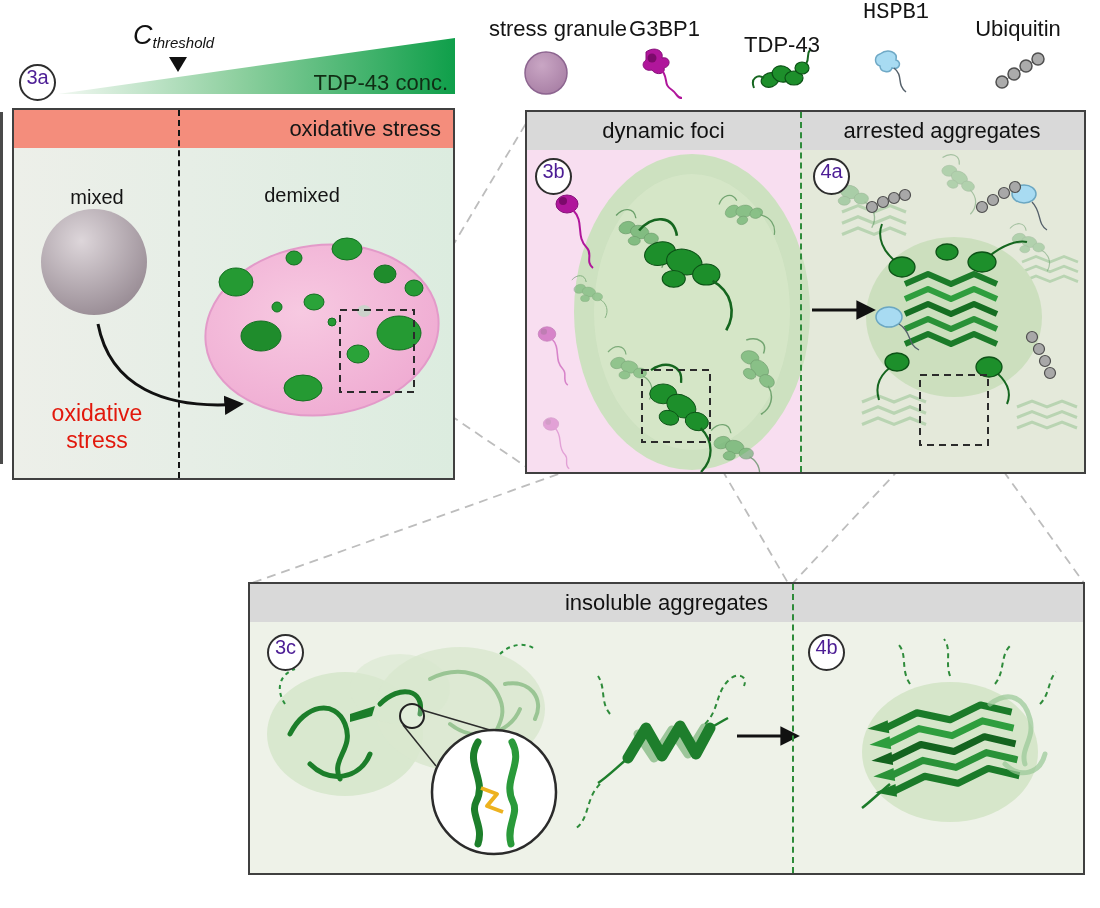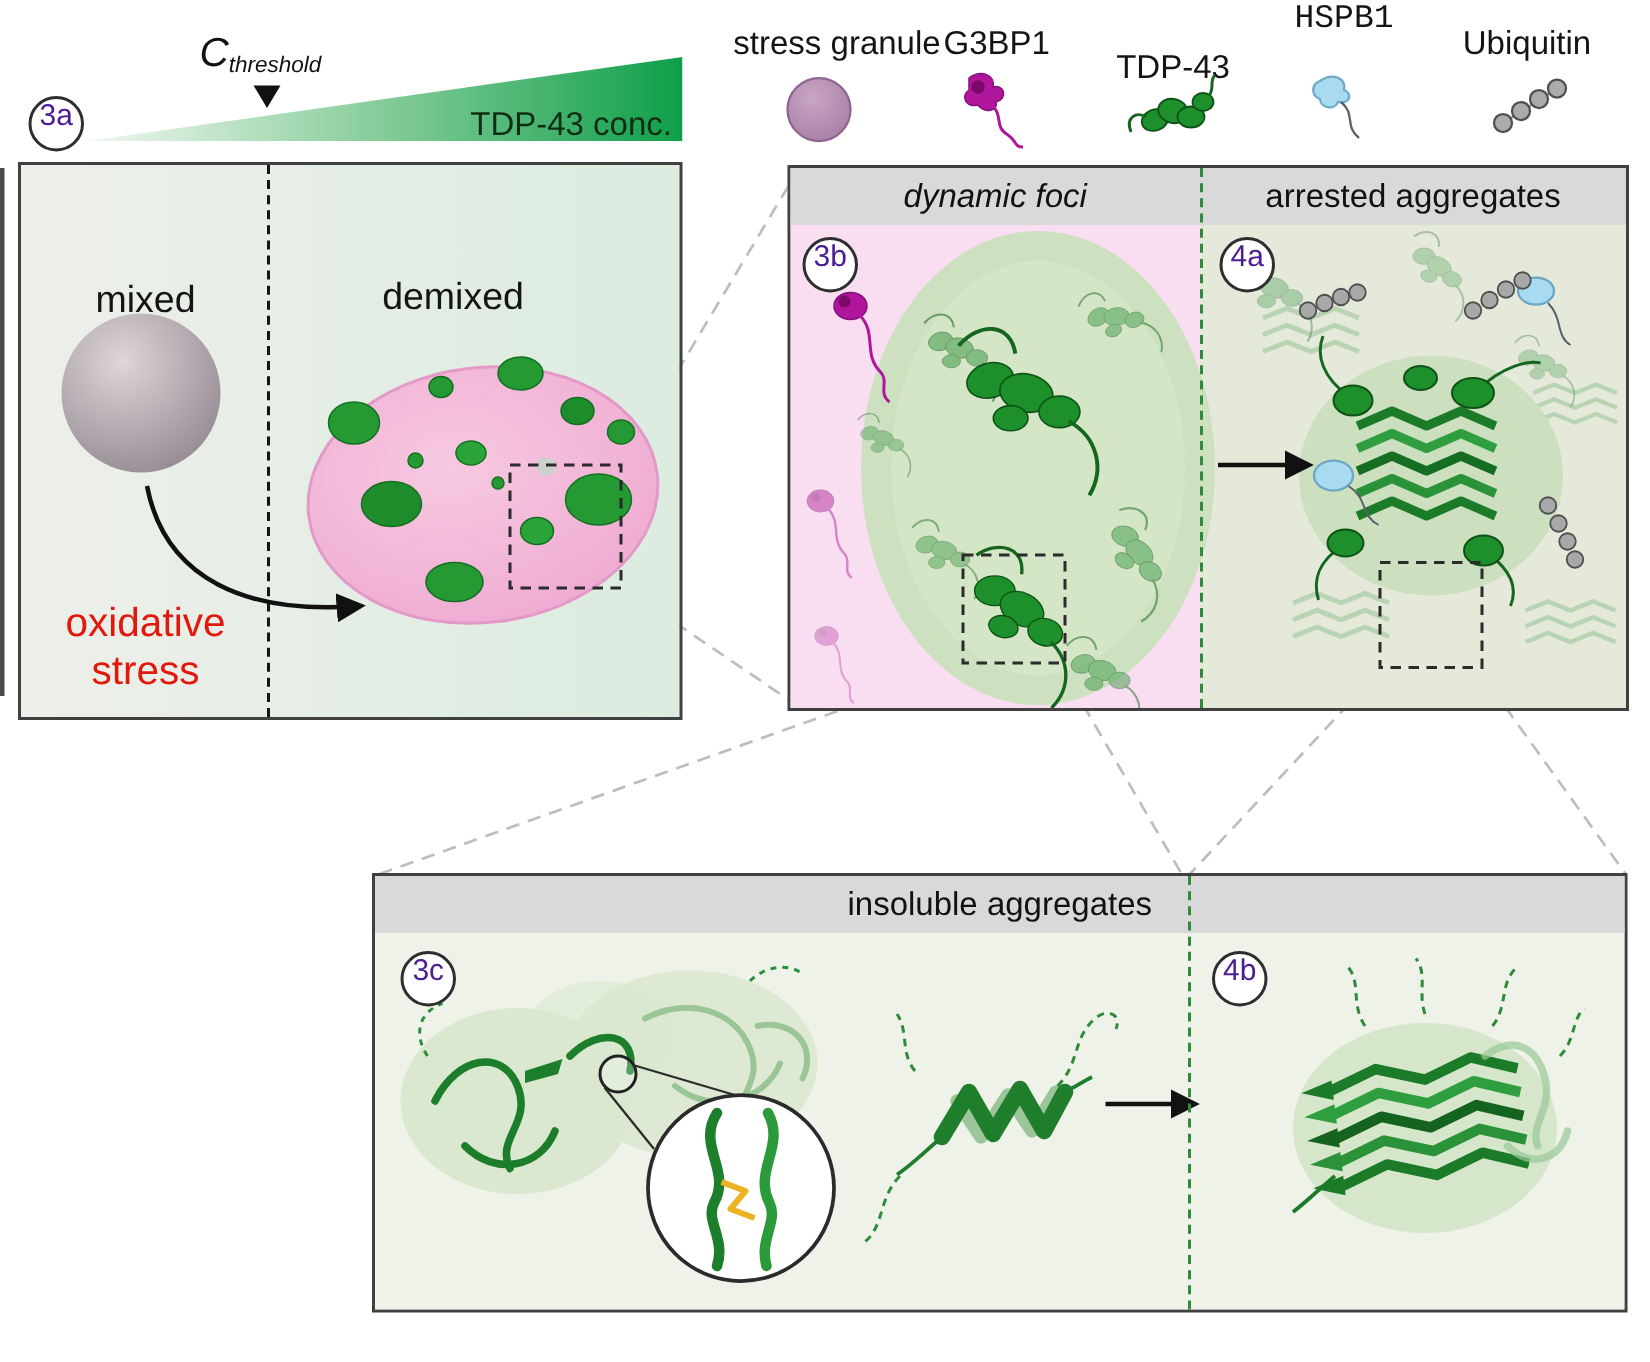--- a/index.html
+++ b/index.html
@@ -1,17 +1,17 @@
 <!DOCTYPE html>
 <html><head>
 <meta charset="utf-8">
 <style>
   html,body{margin:0;padding:0;background:#fff;font-family:"Liberation Sans","DejaVu Sans",sans-serif;}
   #canvas{position:relative;width:1100px;height:908px;background:#fff;overflow:hidden;}
-  .lbl{position:absolute;font-size:25px;color:#141414;text-align:center;line-height:1.18;}
+  .lbl{position:absolute;font-size:20px;color:#141414;text-align:center;line-height:1.18;}
   .panel{position:absolute;border:2px solid #404040;box-sizing:border-box;background:#fff;z-index:2;}
   .panel-header{position:absolute;left:0;top:0;right:0;height:38px;background:#d9d9d9;display:flex;z-index:2;}
   .header-cell{display:flex;align-items:center;justify-content:center;font-size:22px;color:#111;}
   .badge{position:absolute;width:37px;height:37px;border-radius:50%;background:#fff;border:2px solid #2e2e2e;display:flex;align-items:flex-start;justify-content:center;font-size:20px;color:#4c1d95;z-index:6;box-sizing:border-box;}
   .divider-green{position:absolute;top:0;bottom:0;width:0;border-left:2.5px dashed #2e8b3a;z-index:3;}
   svg{display:block;}
   .panelsvg{position:absolute;left:0;top:0;z-index:1;}
   #connectors{position:absolute;left:0;top:0;z-index:0;}
   #wedge{position:absolute;left:58px;top:36px;z-index:1;}
   #wedge-label{position:absolute;left:268px;top:70px;width:180px;text-align:right;font-size:22px;color:#102d14;z-index:2;}
@@ -108,24 +108,27 @@
           <ellipse cx="263" cy="159" rx="5" ry="5"></ellipse>
           <ellipse cx="318" cy="174" rx="4" ry="4"></ellipse>
         </g>
         <ellipse cx="350" cy="163" rx="7" ry="6" fill="#ccd2cb" stroke="none"></ellipse>
       </g>
 
       <path d="M 84 176 C 96 238, 150 262, 226 256" fill="none" stroke="#111" stroke-width="3" marker-end="url(#ah3a)"></path>
 
       <rect x="326" y="162" width="74" height="82" fill="none" stroke="#2b2b2b" stroke-width="2" stroke-dasharray="7 5"></rect>
     </svg>
+    <div id="p3a-stressbar">
+      <span>oxidative stress</span>
+    </div>
     <div id="p3a-dashline"></div>
     <div class="lbl" style="left:38px;top:76px;width:90px;">mixed</div>
     <div class="lbl" style="left:228px;top:74px;width:120px;">demixed</div>
-    <div class="lbl" id="p3a-red" style="left:8px;top:290px;width:150px;font-size:27px;">
+    <div class="lbl" id="p3a-red" style="left:8px;top:290px;width:150px;font-size:23px;">
       <span>oxidative</span><br>
       <span>stress</span>
     </div>
   </div>
 
   <div>
     <div class="legend-label" style="left:466px;top:16px;width:152px;margin-left:16px;">stress granule</div>
     <svg class="legend-icon" style="left:521px;top:48px;" width="50" height="50">
       <defs>
         <radialGradient id="granGrad" cx="0.4" cy="0.32" r="0.85">
@@ -275,21 +278,21 @@
         </g>
       </g>
 
       <path d="M 285 198 L 345 198" stroke="#111" stroke-width="3" fill="none" marker-end="url(#ahFoci)"></path>
 
       <rect x="115" y="258" width="68" height="72" fill="none" stroke="#2b2b2b" stroke-width="2" stroke-dasharray="7 5"></rect>
       <rect x="393" y="263" width="68" height="70" fill="none" stroke="#2b2b2b" stroke-width="2" stroke-dasharray="7 5"></rect>
     </svg>
 
     <div class="panel-header">
-      <div class="header-cell" style="width:273px;font-style:italic;">dynamic foci</div>
+      <div class="header-cell" style="width:273px;">dynamic foci</div>
       <div class="header-cell" style="flex:1;">arrested aggregates</div>
     </div>
     <div class="divider-green" style="left:273px;"></div>
     <div class="badge" style="left:8px;top:46px;">
         <span>3b</span>
       </div>
     <div class="badge" style="left:286px;top:46px;">
         <span>4a</span>
       </div>
   </div>

